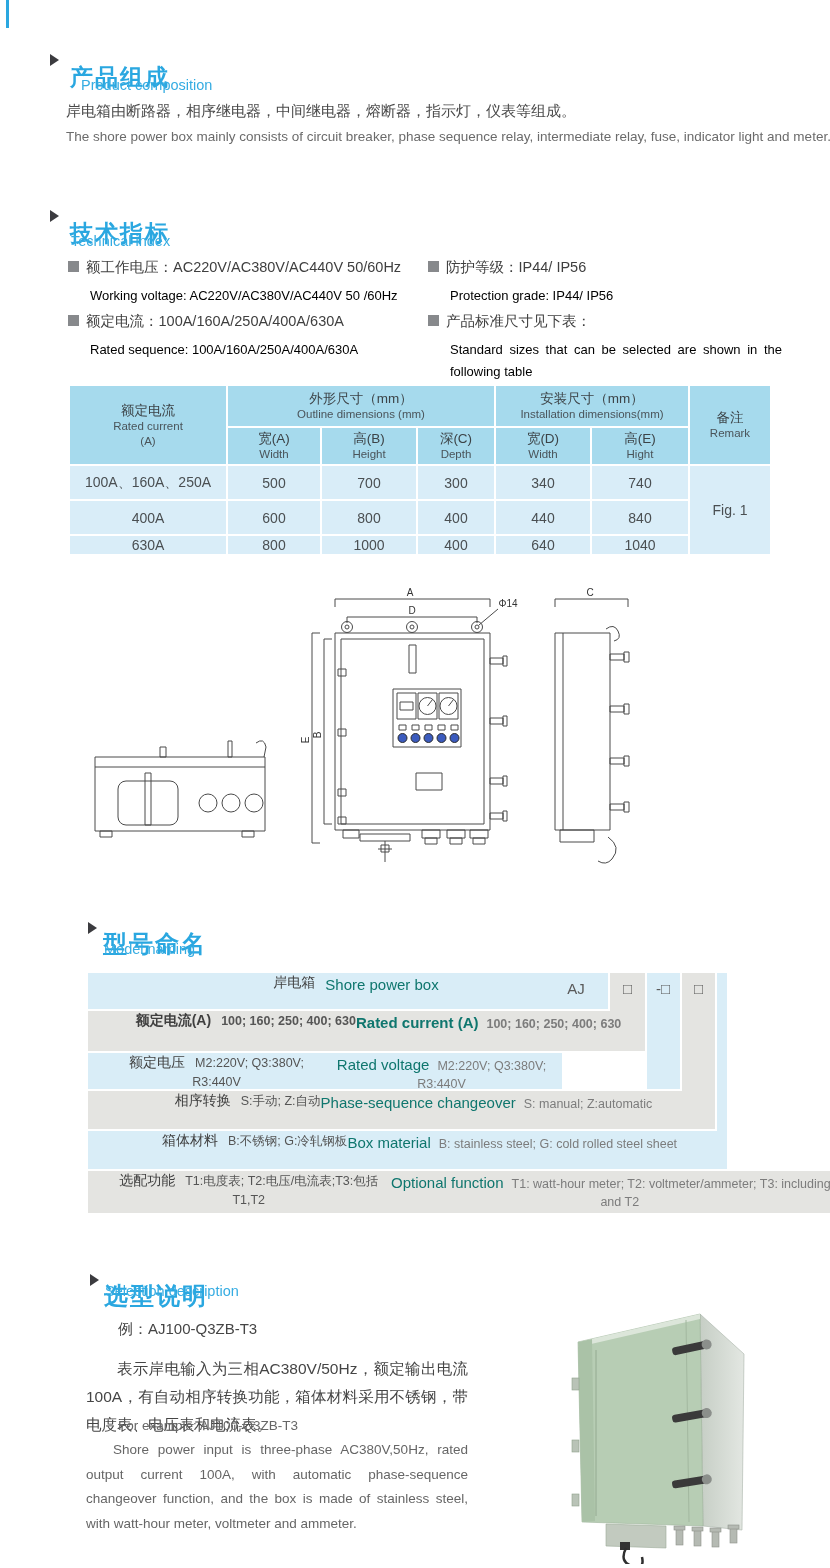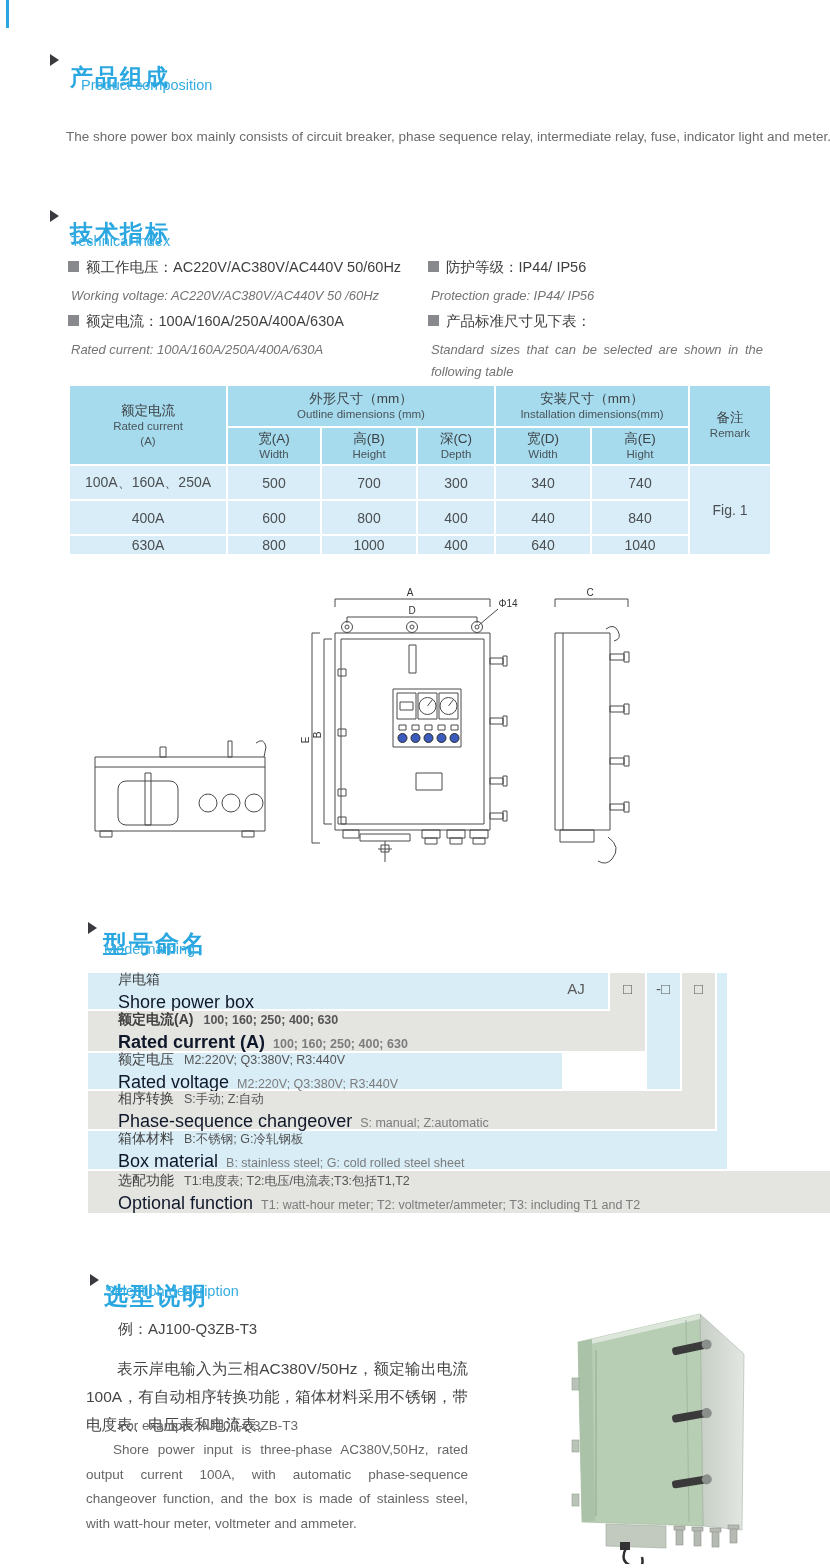--- a/index.html
+++ b/index.html
@@ -10,74 +10,75 @@
   .tri{position:absolute;width:0;height:0;border-left:9px solid #3b3b3f;
        border-top:6px solid transparent;border-bottom:6px solid transparent;}
   .sec-title{position:absolute;color:#2aa7e0;font-size:23px;font-weight:bold;
              letter-spacing:2px;line-height:28px;white-space:nowrap;}
   .sec-sub{position:absolute;color:#35ace2;font-size:14.5px;white-space:nowrap;}
   .body-zh{position:absolute;font-size:15px;color:#4a4a4a;white-space:nowrap;}
   .body-en{position:absolute;font-size:13.5px;color:#6b6b6b;white-space:nowrap;}
   .spec{position:absolute;}
   .spec-zh{font-size:14.5px;color:#3f3f3f;white-space:nowrap;}
   .sq{display:inline-block;width:11px;height:11px;background:#87898c;margin-right:7px;}
-  .spec-en{font-size:13px;color:#737373;margin-left:3px;margin-top:8px;line-height:22px;font-style:italic;}
+  .spec-en{font-size:13px;color:#000000;margin-left:22px;margin-top:8px;line-height:22px;}
   .spec-en.wrap{white-space:normal;text-align:justify;width:332px;}
   
   .size-table{position:absolute;left:68px;top:384px;border-collapse:separate;border-spacing:2px;}
   .size-table th{background:#a6daed;font-weight:normal;color:#3c4347;vertical-align:middle;padding:0;}
   .size-table td{background:#d9edf8;color:#4a4f52;font-size:14px;text-align:center;vertical-align:middle;}
   .hz{display:block;font-size:13.5px;line-height:17px;}
   .he{display:block;font-size:11.5px;line-height:15px;color:#4a545a;}
   
   .drawing{position:absolute;left:60px;top:585px;}
   .drawing *{vector-effect:non-scaling-stroke;}
   
   .naming{position:absolute;left:88px;top:973px;width:645px;height:242px;}
-  .nrow{position:absolute;left:0;display:flex;flex-direction:column;justify-content:center;
-        padding-left:30px;box-sizing:border-box;}
+  .nrow{position:absolute;left:0;display:flex;flex-direction:row;justify-content:center;
+        padding-left:24px;box-sizing:border-box;text-align:center;}
   .blue{background:#d9edf7;} .gray{background:#e4e4e1;}
   .strip{position:absolute;top:0;}
   .nzh{font-size:14px;color:#3f3f3f;margin-right:10px;}
   .ndet{font-size:12.5px;color:#555;}
   .nl2{margin-top:3px;}
-  .nen{font-size:18px;color:#0f172a;margin-right:8px;}
+  .nen{font-size:15px;color:#0f766e;margin-right:8px;}
   .ndet2{font-size:12.5px;color:#7c7c7c;}
   .code{position:absolute;top:7px;font-size:15px;color:#5a5a5a;text-align:center;}
   
   .sel-example-zh{position:absolute;font-size:15px;color:#454545;white-space:nowrap;}
   .sel-body-zh{position:absolute;font-size:15.5px;color:#454545;line-height:28px;
                text-align:justify;text-indent:2em;margin:0;}
   .sel-example-en{position:absolute;font-size:13.5px;color:#666;white-space:nowrap;}
   .sel-body-en{position:absolute;font-size:13.5px;color:#666;line-height:24.5px;
                text-align:justify;text-indent:2em;margin:0;}
 </style>
 </head>
 <body>
 
 <div id="page">
 
   <div class="tick"></div>
 
   <span class="tri" style="left:50px;top:54px;"></span>
   <h2 class="sec-title" style="left:70px;top:44px;">产品组成</h2>
   <div class="sec-sub" style="left:81px;top:77px;">Product  composition</div>
+  <div class="body-zh" style="left:66px;top:102px;">岸电箱由断路器，相序继电器，中间继电器，熔断器，指示灯，仪表等组成。</div>
   <div class="body-en" style="left:66px;top:129px;">The shore power box mainly consists of circuit breaker, phase sequence relay, intermediate relay, fuse, indicator light and meter.</div>
 
   <span class="tri" style="left:50px;top:210px;"></span>
   <h2 class="sec-title" style="left:70px;top:200px;">技术指标</h2>
   <div class="sec-sub" style="left:71px;top:233px;">Technical index</div>
 
   <div class="spec" style="left:68px;top:258px;">
     <div class="spec-zh"><span class="sq"></span><span>额工作电压：AC220V/AC380V/AC440V  50/60Hz</span></div>
     <div class="spec-en">Working voltage: AC220V/AC380V/AC440V 50 /60Hz</div>
   </div>
   <div class="spec" style="left:68px;top:312px;">
     <div class="spec-zh"><span class="sq"></span><span>额定电流：100A/160A/250A/400A/630A</span></div>
-    <div class="spec-en">Rated current: 100A/160A/250A/400A/630A</div>
+    <div class="spec-en">Rated sequence: 100A/160A/250A/400A/630A</div>
   </div>
   <div class="spec" style="left:428px;top:258px;">
     <div class="spec-zh"><span class="sq"></span><span>防护等级：IP44/ IP56</span></div>
     <div class="spec-en">Protection grade: IP44/ IP56</div>
   </div>
   <div class="spec" style="left:428px;top:312px;">
     <div class="spec-zh"><span class="sq"></span><span>产品标准尺寸见下表：</span></div>
     <div class="spec-en wrap">Standard sizes that can be selected are shown in the following table</div>
   </div>
 

